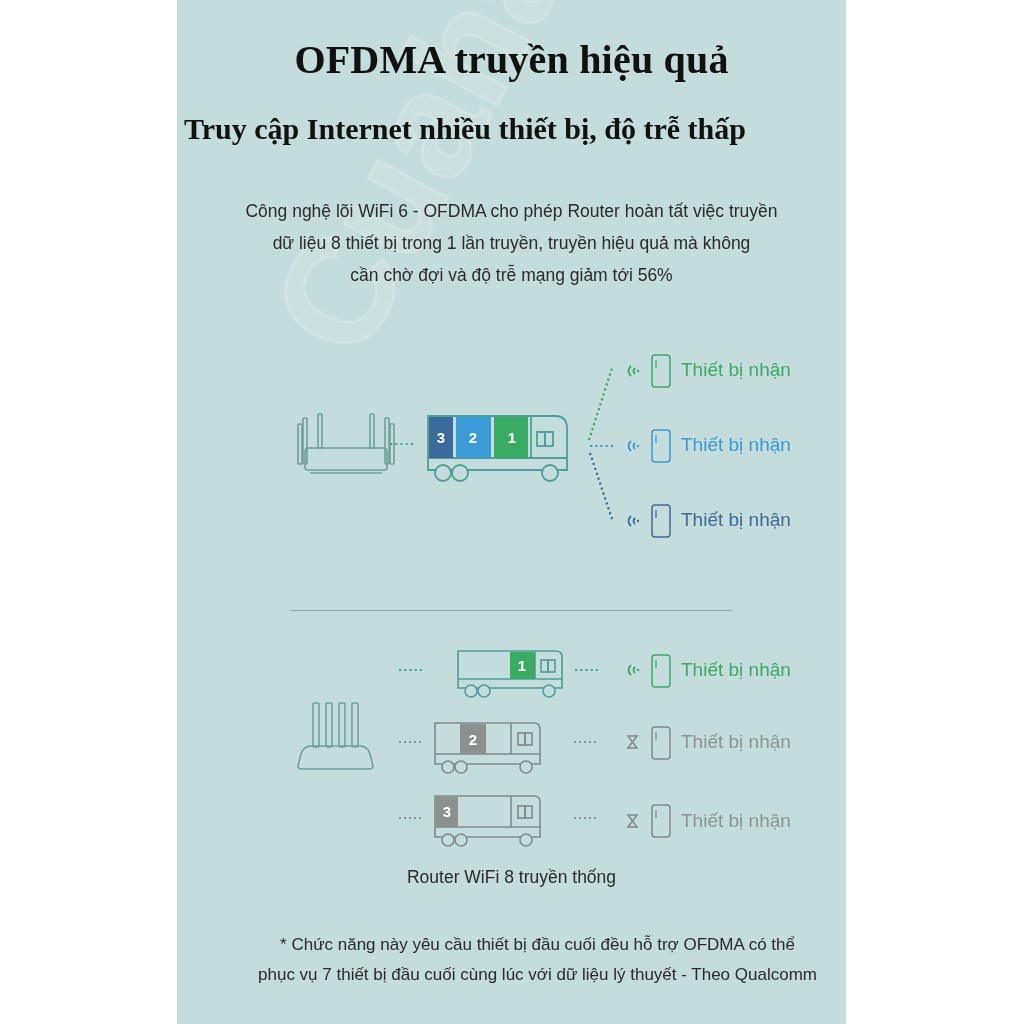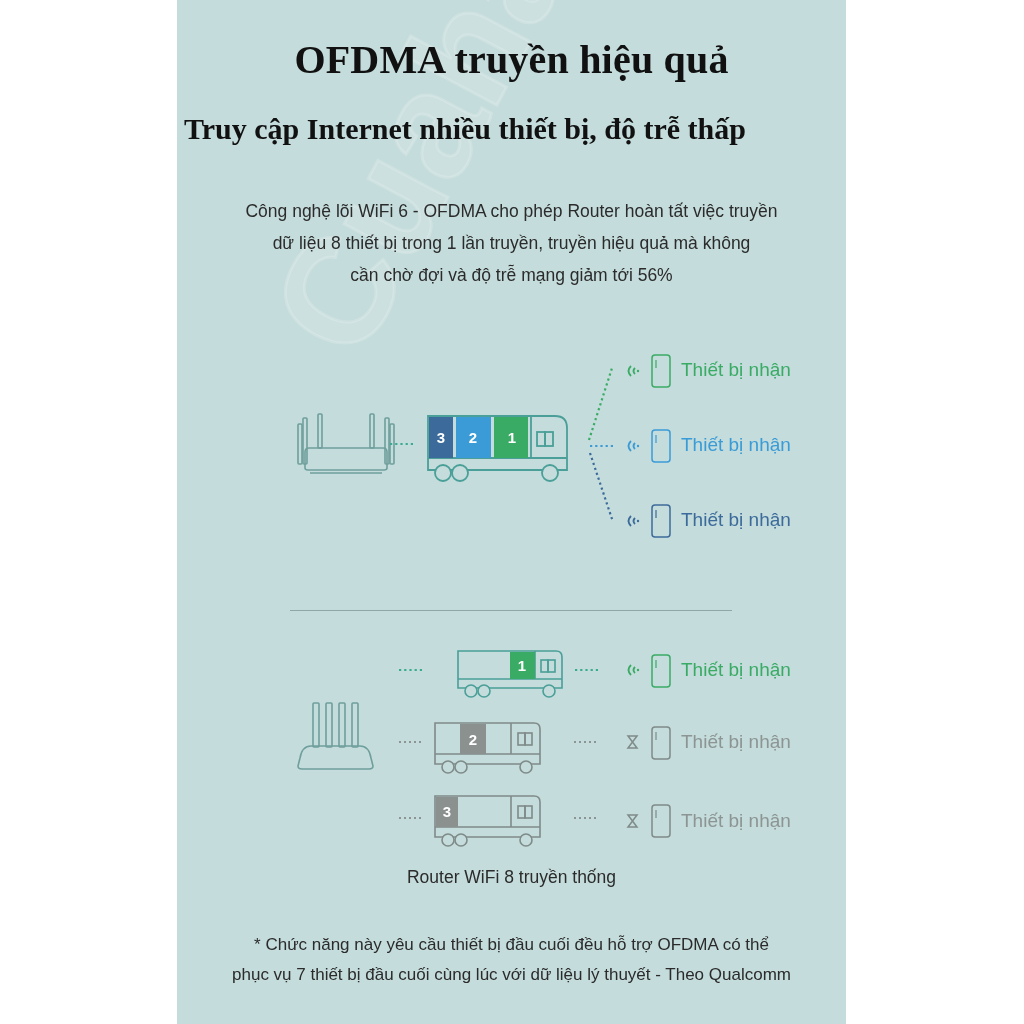--- a/index.html
+++ b/index.html
@@ -5,21 +5,21 @@
   html, body { margin: 0; padding: 0; }
   body { width: 1024px; height: 1024px; background: #ffffff; position: relative; overflow: hidden; font-family: "Liberation Sans", sans-serif; }
   .panel { position: absolute; left: 177px; top: 0; width: 669px; height: 1024px; background: #c4dcdb; overflow: hidden; }
   .abs { position: absolute; }
   .title { left: 0; width: 669px; top: 36px; text-align: center; font-family: "Liberation Serif", serif; font-weight: bold; font-size: 40px; color: #111; letter-spacing: 0.2px; }
   .subtitle { left: 0; width: 576px; top: 112px; text-align: center; font-family: "Liberation Serif", serif; font-weight: bold; font-size: 30px; color: #111; }
   .desc { left: 0; width: 669px; top: 195px; text-align: center; font-size: 17.5px; line-height: 32px; color: #2b2b2b; }
   .desc div { white-space: nowrap; }
   .caption { left: 0; width: 669px; text-align: center; font-size: 17.5px; color: #2b2b2b; white-space: nowrap; }
   .divider { left: 113px; top: 610px; width: 442px; height: 1px; background: #8fa8a7; }
-  .footnote { left: 0; width: 669px; top: 930px; text-align: center; font-size: 17px; line-height: 30px; color: #2b2b2b; }
+  .footnote { left: 0; width: 669px; top: 930px; text-align: center; font-size: 17px; line-height: 30px; color: #2b2b2b; padding-left: 26px; }
   .footnote div { white-space: nowrap; }
   .dev-label { font-size: 19px; white-space: nowrap; text-align: right; }
   .truck-num { font-family: "Liberation Sans", sans-serif; font-weight: bold; font-size: 15px; fill: #ffffff; }
   .watermark { left: 60px; top: 300px; font-family: "Liberation Sans", sans-serif; font-weight: bold; font-size: 150px; color: rgba(255,255,255,0.13); transform: rotate(-62deg); transform-origin: 0 0; white-space: nowrap; pointer-events: none; -webkit-text-stroke: 3px rgba(255,255,255,0.18); }
 </style>
 </head>
 <body>
 
 <div class="panel">
 

